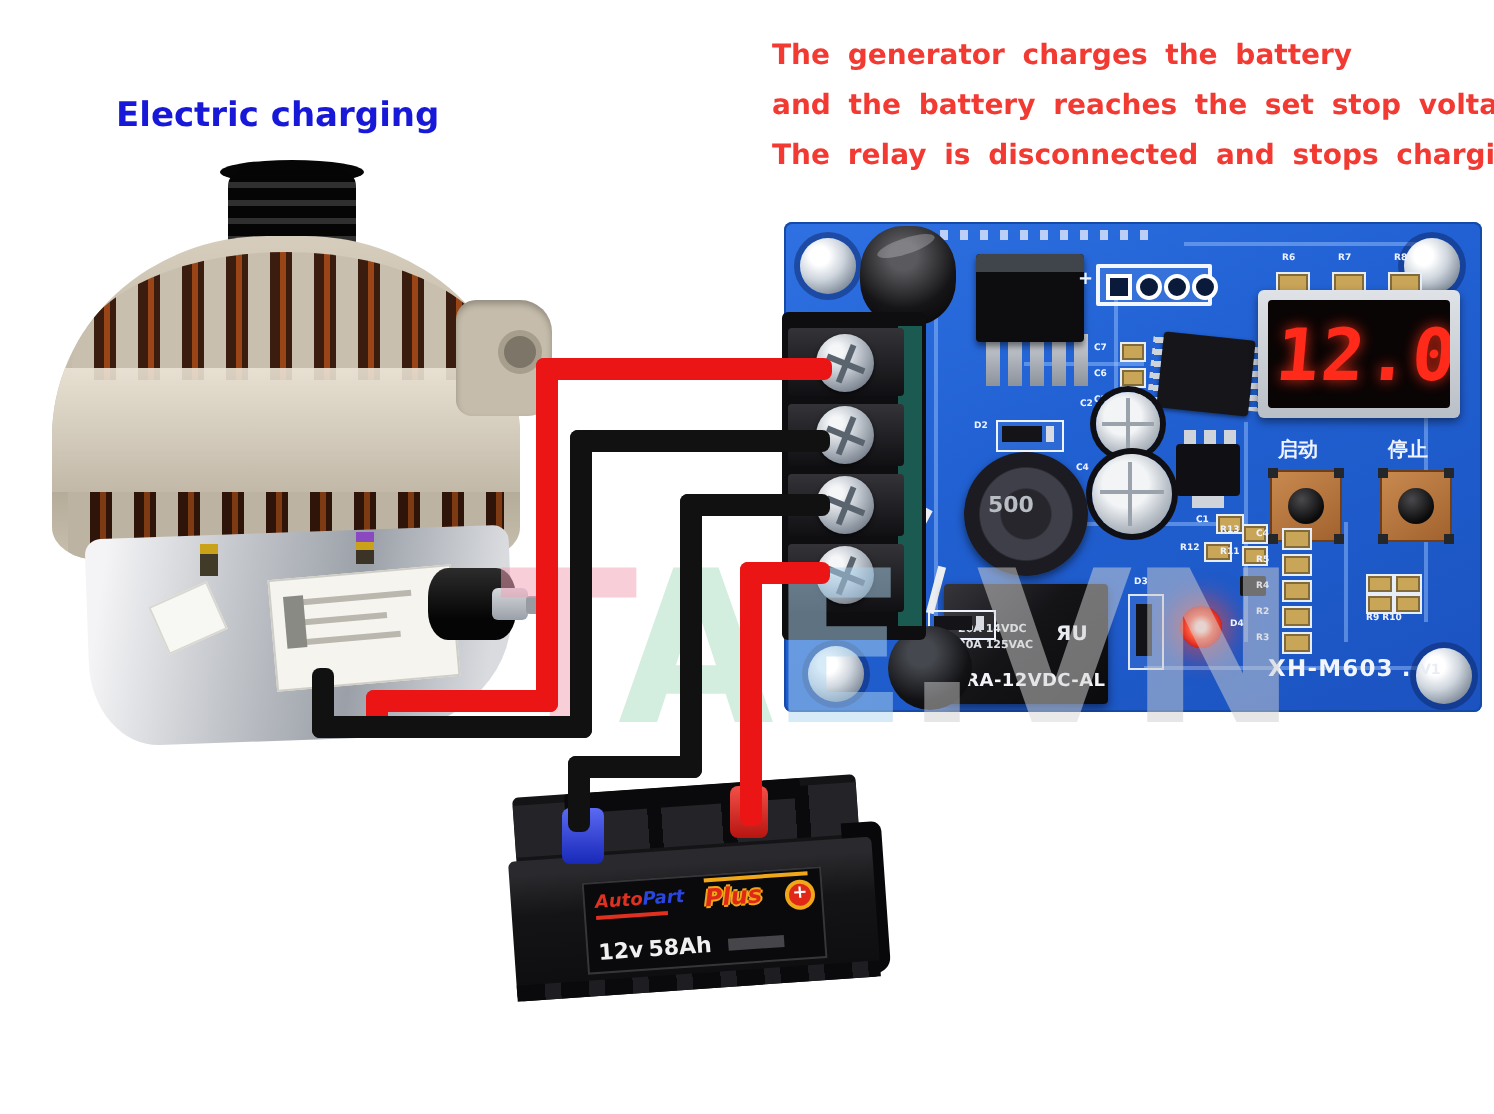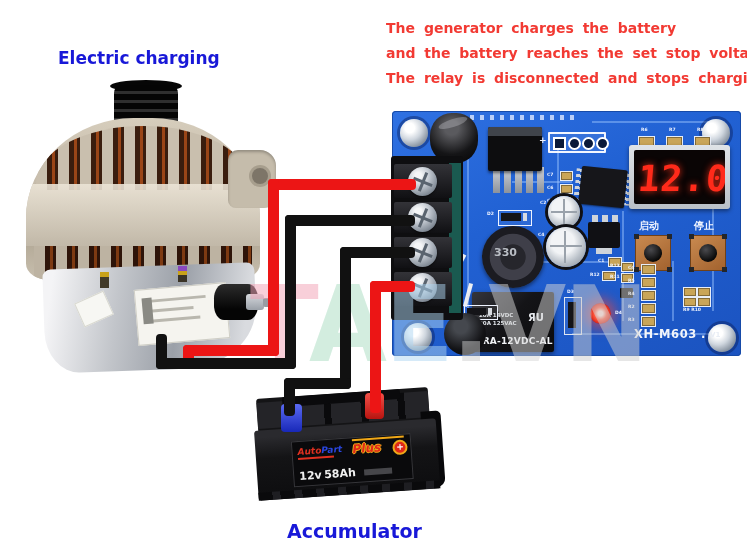--- a/index.html
+++ b/index.html
@@ -37,21 +37,20 @@
 
 <div id="stage">
 
   <div class="a ann" style="left:386px;top:16px;z-index:9;">
     <div>The generator charges the battery</div>
     <div>and the battery reaches the set stop voltage.</div>
     <div>The relay is disconnected and stops charging</div>
   </div>
 
   <div class="a blulab" style="left:58px;top:48px;font-size:17px;z-index:9;">Electric charging</div>
-  <div class="a blulab" style="left:287px;top:520px;font-size:19px;z-index:9;">Accumulator</div>
 
   <div class="a" style="left:22px;top:78px;width:256px;height:296px;z-index:1;">
     <div class="a" style="left:88px;top:2px;width:72px;height:12px;background:#060606;border-radius:50%;"></div>
     <div class="a" style="left:92px;top:7px;width:64px;height:44px;border-radius:8px;background:repeating-linear-gradient(180deg,#050505 0 6px,#2f2f2f 6px 9px);"></div>
     <div class="a" style="left:4px;top:40px;width:234px;height:162px;border-radius:46% 46% 10% 10% / 62% 62% 10% 10%;background:linear-gradient(180deg,#d6cdbc 0%,#c3b9a8 45%,#b2a896 75%,#c8bfae 100%);overflow:hidden;">
       <div class="a" style="left:10px;top:8px;width:214px;height:64px;border-radius:50% 50% 0 0/90% 90% 0 0;background:repeating-linear-gradient(90deg,#c9bfae 0 11px,#3a1d0e 11px 16px,#9a4517 16px 19px,#3a1d0e 19px 22px);"></div>
       <div class="a" style="left:8px;top:128px;width:218px;height:34px;background:repeating-linear-gradient(90deg,#bdb3a2 0 11px,#2e1409 11px 16px,#7e3a12 16px 19px,#2e1409 19px 22px);"></div>
       <div class="a" style="left:0;top:66px;width:234px;height:62px;background:linear-gradient(180deg,rgba(235,228,214,.9),rgba(196,187,171,.85));"></div>
     </div>
     <div class="a" style="left:206px;top:72px;width:48px;height:58px;background:#c5bcab;border-radius:10px 16px 12px 8px;box-shadow:0 2px 3px rgba(0,0,0,.25) inset;">
@@ -156,21 +155,21 @@
     </div>
     <div class="a btn" style="left:298px;top:124px;width:34px;height:34px;">
       <div class="pin" style="left:-2px;top:-2px;"></div>
         <div class="pin" style="right:-2px;top:-2px;"></div>
       <div class="pin" style="left:-2px;bottom:-2px;"></div>
         <div class="pin" style="right:-2px;bottom:-2px;"></div>
       <div class="knob"></div>
     </div>
 
     <div class="a" style="left:90px;top:115px;width:62px;height:62px;border-radius:50%;background:radial-gradient(circle,#26262c 0 28%,#3f3f49 30% 52%,#1b1b21 54% 74%,#32323a 76% 100%);box-shadow:0 2px 4px rgba(0,0,0,.5);">
-      <div class="a" style="left:12px;top:20px;color:#b9bdc4;font-size:11px;font-weight:700;">330</div>
+      <div class="a" style="left:12px;top:20px;color:#b9bdc4;font-size:11px;font-weight:700;">500</div>
     </div>
     <div class="a" style="left:64px;top:142px;width:4px;height:28px;background:#eceff2;transform:rotate(28deg);"></div>
     <div class="a" style="left:74px;top:172px;width:4px;height:24px;background:#eceff2;transform:rotate(15deg);"></div>
 
     <div class="a silk" style="left:95px;top:101px;">D2</div>
     <div class="a" style="left:106px;top:99px;width:32px;height:14px;border:1px solid #eef3ff;background:rgba(255,255,255,.06);">
       <div class="a" style="left:2px;top:2px;width:20px;height:8px;background:#141418;"></div>
       <div class="a" style="left:24px;top:2px;width:4px;height:8px;background:#d8dce2;"></div>
     </div>
 

